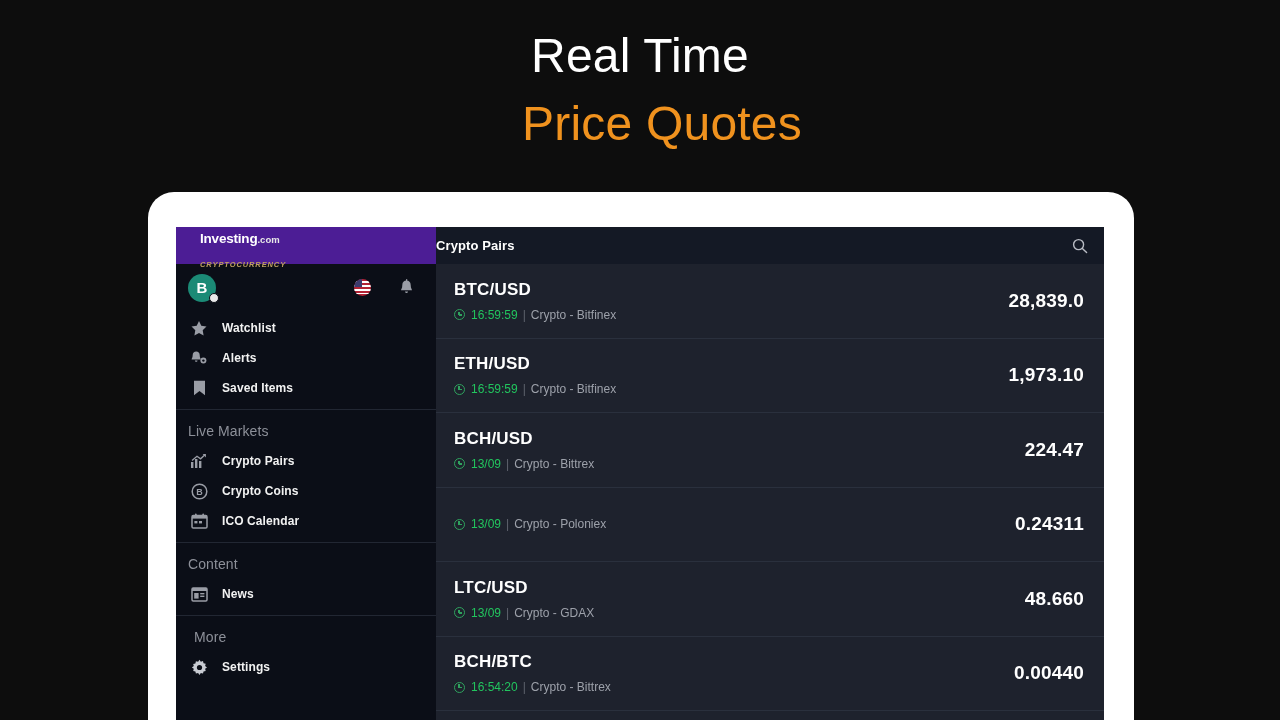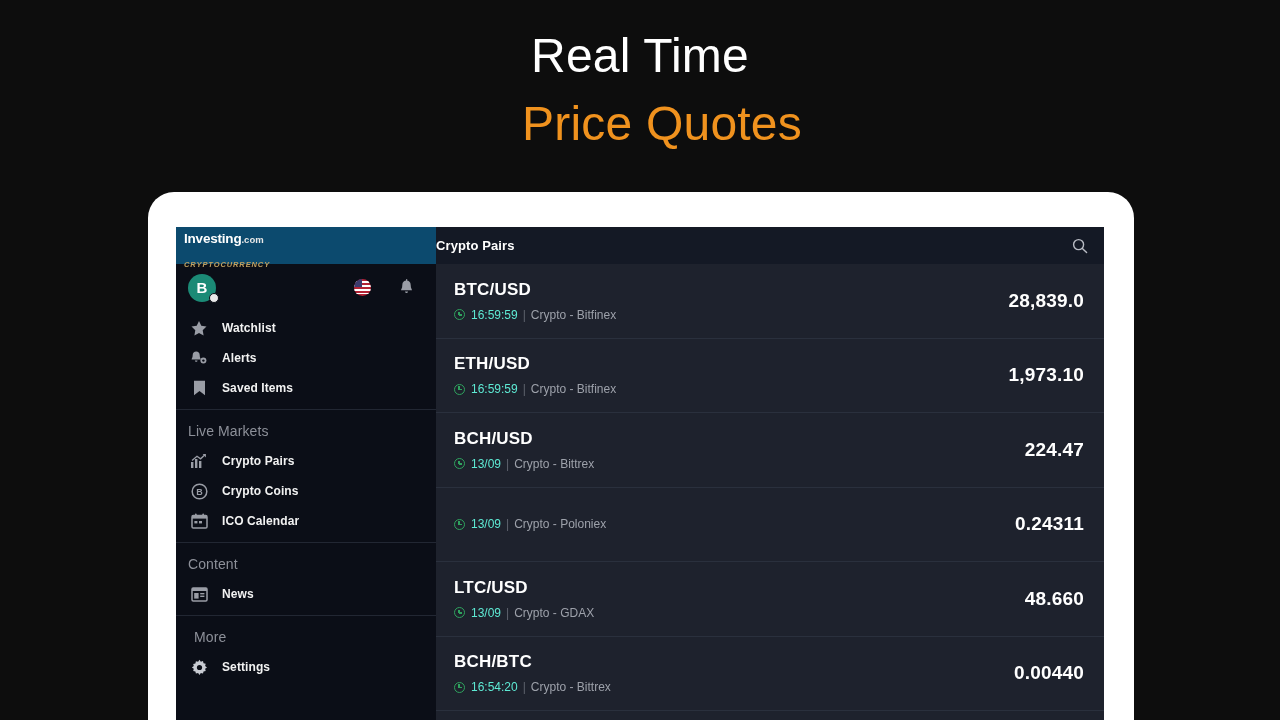--- a/index.html
+++ b/index.html
@@ -40,22 +40,22 @@
   }
 
   
   .sidebar {
     width: 260px; height: 100%;
     background: #0B0E17;
     flex: 0 0 260px;
     display: flex; flex-direction: column;
   }
   .brand {
-    height: 37px; padding: 5px 0 0 8px;
-    background: #0c4a6e;
+    height: 37px; padding: 5px 0 0 24px;
+    background: #4c1d95;
   }
   .brand-top { font-size: 13.5px; line-height: 14px; white-space: nowrap; }
   .brand-name { color: #FFFFFF; font-weight: bold; letter-spacing: -0.2px; }
   .brand-dom  { color: #E8E8E8; font-weight: bold; font-size: 9.5px; }
   .brand-sub {
     color: #C0A060; font-size: 7.5px; font-style: italic; font-weight: bold;
     letter-spacing: 0.9px; margin-top: 13px;
   }
 
   .acct-row {
@@ -140,21 +140,21 @@
     margin-right: 6px; flex: 0 0 11px;
   }
   .clock-ic::before {
     content: ""; position: absolute; left: 3.3px; top: 1.6px;
     width: 1.3px; height: 3.3px; background: #2FA35E;
   }
   .clock-ic::after {
     content: ""; position: absolute; left: 3.6px; top: 4.2px;
     width: 3px; height: 1.3px; background: #2FA35E;
   }
-  .row-time { color: #5eead4; font-size: 12px; }
+  .row-time { color: #22c55e; font-size: 12px; }
   .row-sep  { color: #5E636E; font-size: 12px; padding: 0 5px; }
   .row-mkt  { color: #9DA1AA; font-size: 12px; }
   .row-price {
     color: #FFFFFF; font-size: 19px; font-weight: bold;
     letter-spacing: 0.2px; text-align: right;
   }
 </style>
 </head>
 <body>
 

